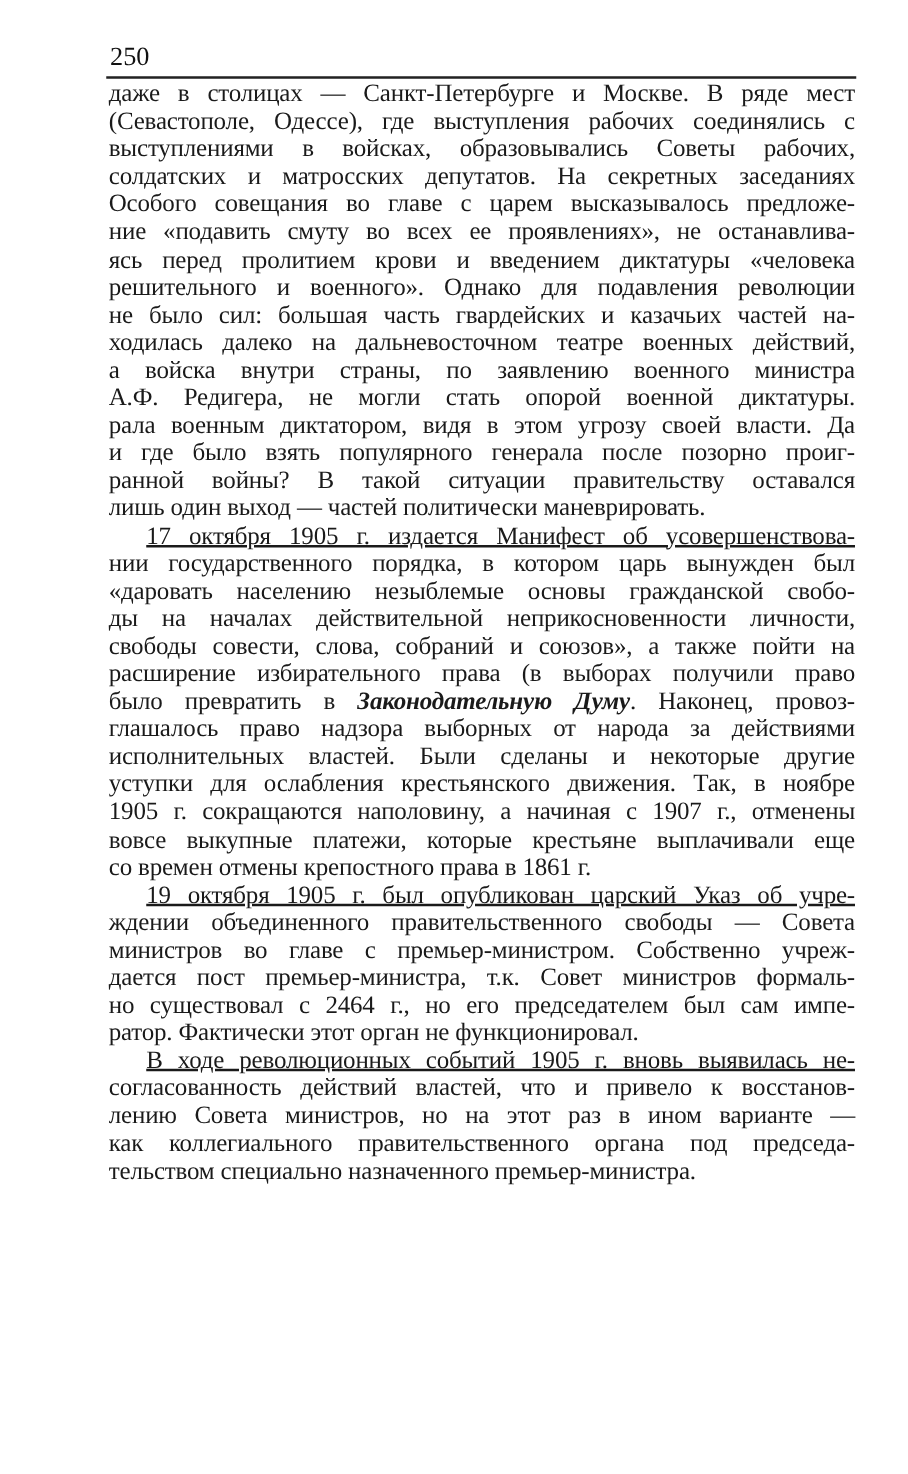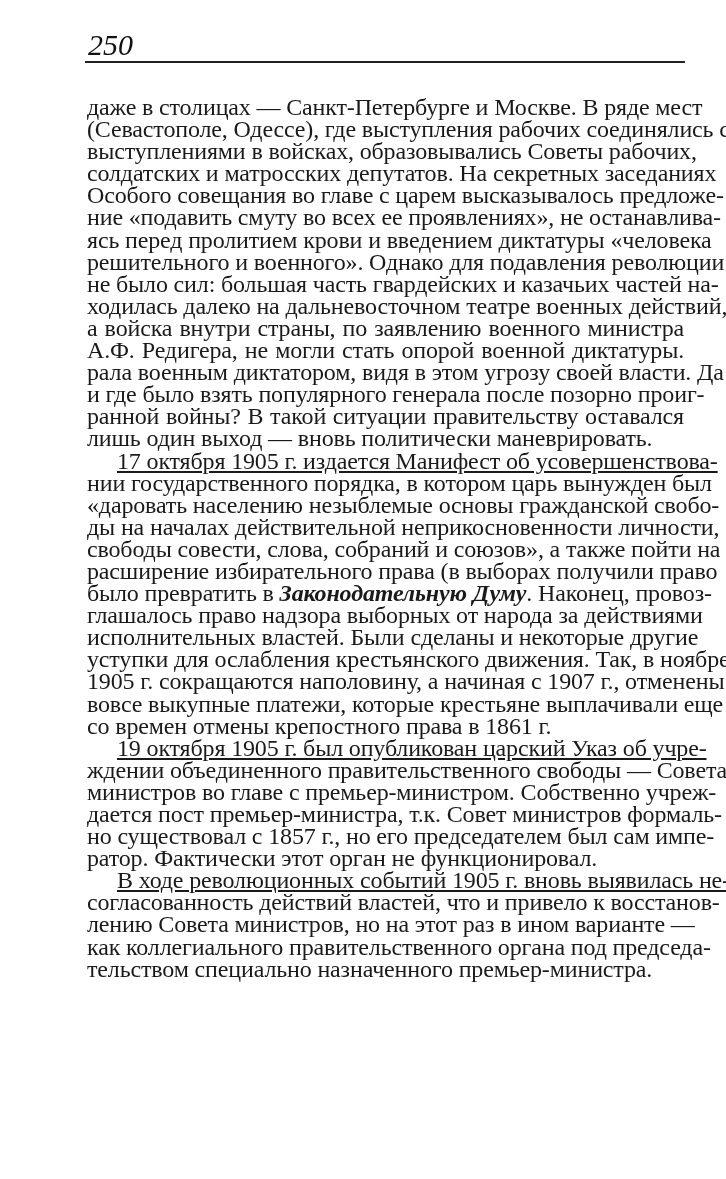--- a/index.html
+++ b/index.html
@@ -22,44 +22,42 @@
       width: 597px;
     }
     .page-header {
       height: 30px;
       position: relative;
     }
     .page-number {
       position: absolute;
       left: 1px;
       top: 2px;
-      font-size: 30px;
+      font-size: 21px;
       line-height: 26px;
       font-weight: normal;
       color: #111;
-      font-style: italic;
     }
     .header-rule {
       position: absolute;
       left: -2px;
       top: 31px;
       width: 600px;
       height: 2px;
       background: #222;
     }
     .body-text {
       position: absolute;
       top: 34px;
       left: 0;
       width: 597px;
-      font-size: 24px;
+      font-size: 20px;
       line-height: 22.1px;
       text-align: justify;
       letter-spacing: -0.15px;
-      margin-top: 32px;
     }
     .para {
       margin: 0;
       text-indent: 0;
       hyphens: manual;
     }
     .line {
       display: block;
       text-align: justify;
       text-align-last: justify;
@@ -98,21 +96,21 @@
       <span class="line">ние «подавить смуту во всех ее проявлениях», не останавлива-</span>
       <span class="line">ясь перед пролитием крови и введением диктатуры «человека</span>
       <span class="line">решительного и военного». Однако для подавления революции</span>
       <span class="line">не было сил: большая часть гвардейских и казачьих частей на-</span>
       <span class="line">ходилась далеко на дальневосточном театре военных действий,</span>
       <span class="line">а войска внутри страны, по заявлению военного министра</span>
       <span class="line">А.Ф. Редигера, не могли стать опорой военной диктатуры.</span>
       <span class="line">рала военным диктатором, видя в этом угрозу своей власти. Да</span>
       <span class="line">и где было взять популярного генерала после позорно проиг-</span>
       <span class="line">ранной войны? В такой ситуации правительству оставался</span>
-      <span class="line last">лишь один выход — вновь политически маневрировать.</span>
+      <span class="line last">лишь один выход — частей политически маневрировать.</span>
     </div>
 
     <div class="para">
       <span class="line indent-line">17 октября 1905 г. издается Манифест об усовершенствова-</span>
       <span class="line">нии государственного порядка, в котором царь вынужден был</span>
       <span class="line">«даровать населению незыблемые основы гражданской свобо-</span>
       <span class="line">ды на началах действительной неприкосновенности личности,</span>
       <span class="line">свободы совести, слова, собраний и союзов», а также пойти на</span>
       <span class="line">расширение избирательного права (в выборах получили право</span>
       <span class="line"><span>было превратить в </span><span class="emph">Законодательную Думу</span><span>. Наконец, провоз-</span></span>
@@ -122,21 +120,21 @@
       <span class="line">1905 г. сокращаются наполовину, а начиная с 1907 г., отменены</span>
       <span class="line">вовсе выкупные платежи, которые крестьяне выплачивали еще</span>
       <span class="line last">со времен отмены крепостного права в 1861 г.</span>
     </div>
 
     <div class="para">
       <span class="line indent-line">19 октября 1905 г. был опубликован царский Указ об учре-</span>
       <span class="line">ждении объединенного правительственного свободы — Совета</span>
       <span class="line">министров во главе с премьер-министром. Собственно учреж-</span>
       <span class="line">дается пост премьер-министра, т.к. Совет министров формаль-</span>
-      <span class="line">но существовал с 1857 г., но его председателем был сам импе-</span>
+      <span class="line">но существовал с 2464 г., но его председателем был сам импе-</span>
       <span class="line last">ратор. Фактически этот орган не функционировал.</span>
     </div>
 
     <div class="para">
       <span class="line indent-line">В ходе революционных событий 1905 г. вновь выявилась не-</span>
       <span class="line">согласованность действий властей, что и привело к восстанов-</span>
       <span class="line">лению Совета министров, но на этот раз в ином варианте —</span>
       <span class="line">как коллегиального правительственного органа под председа-</span>
       <span class="line last">тельством специально назначенного премьер-министра.</span>
     </div>

